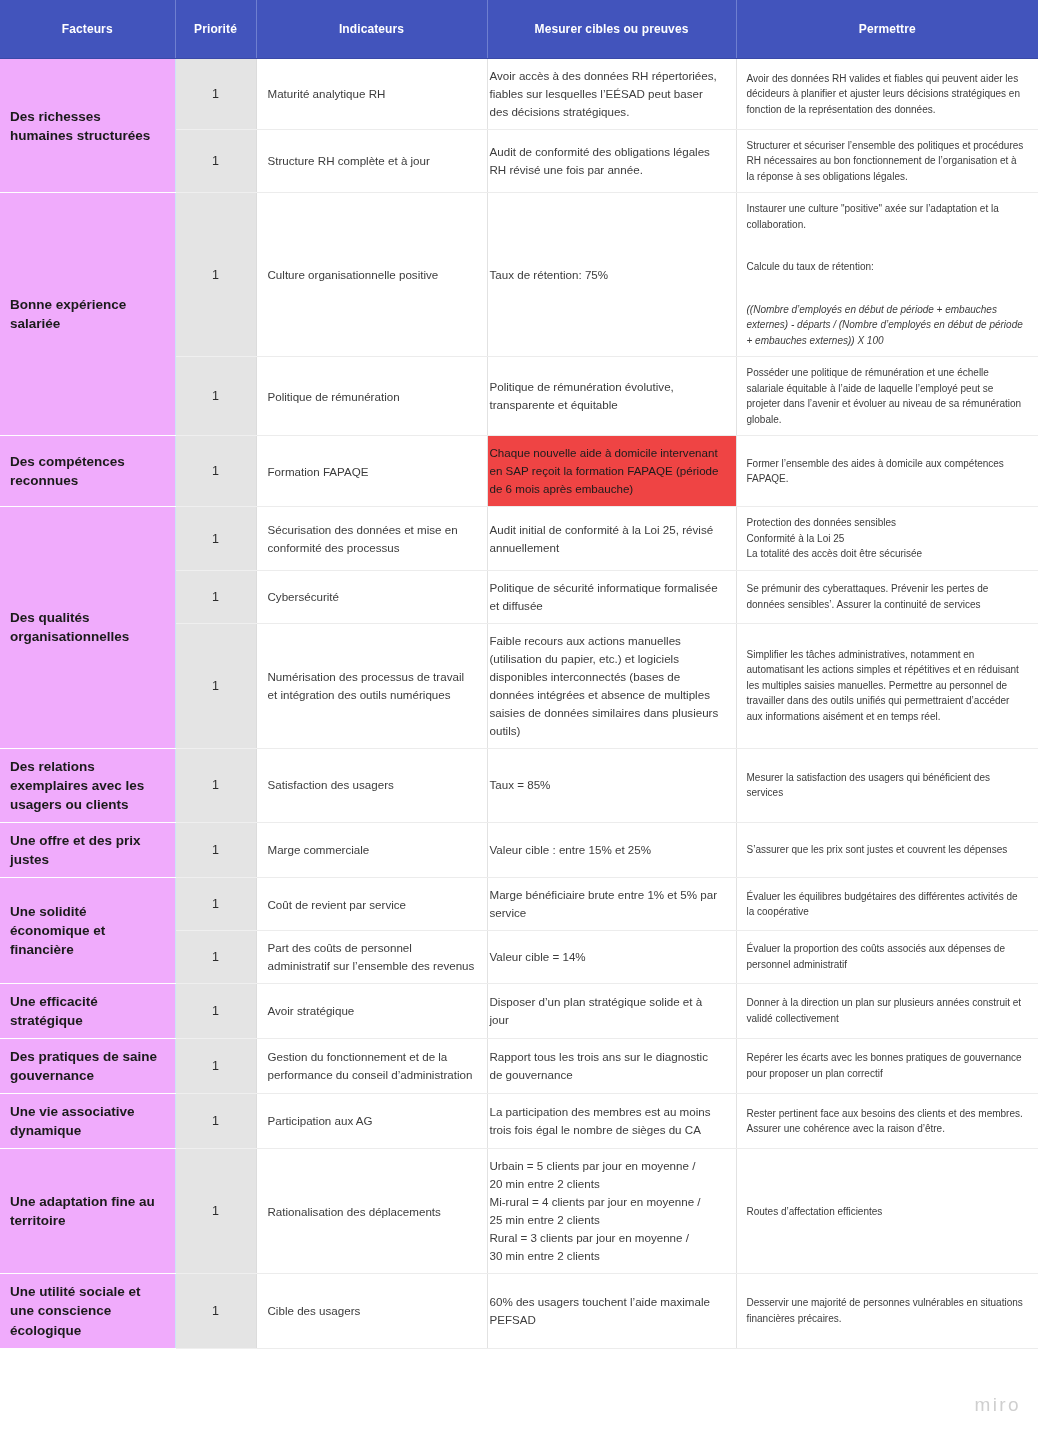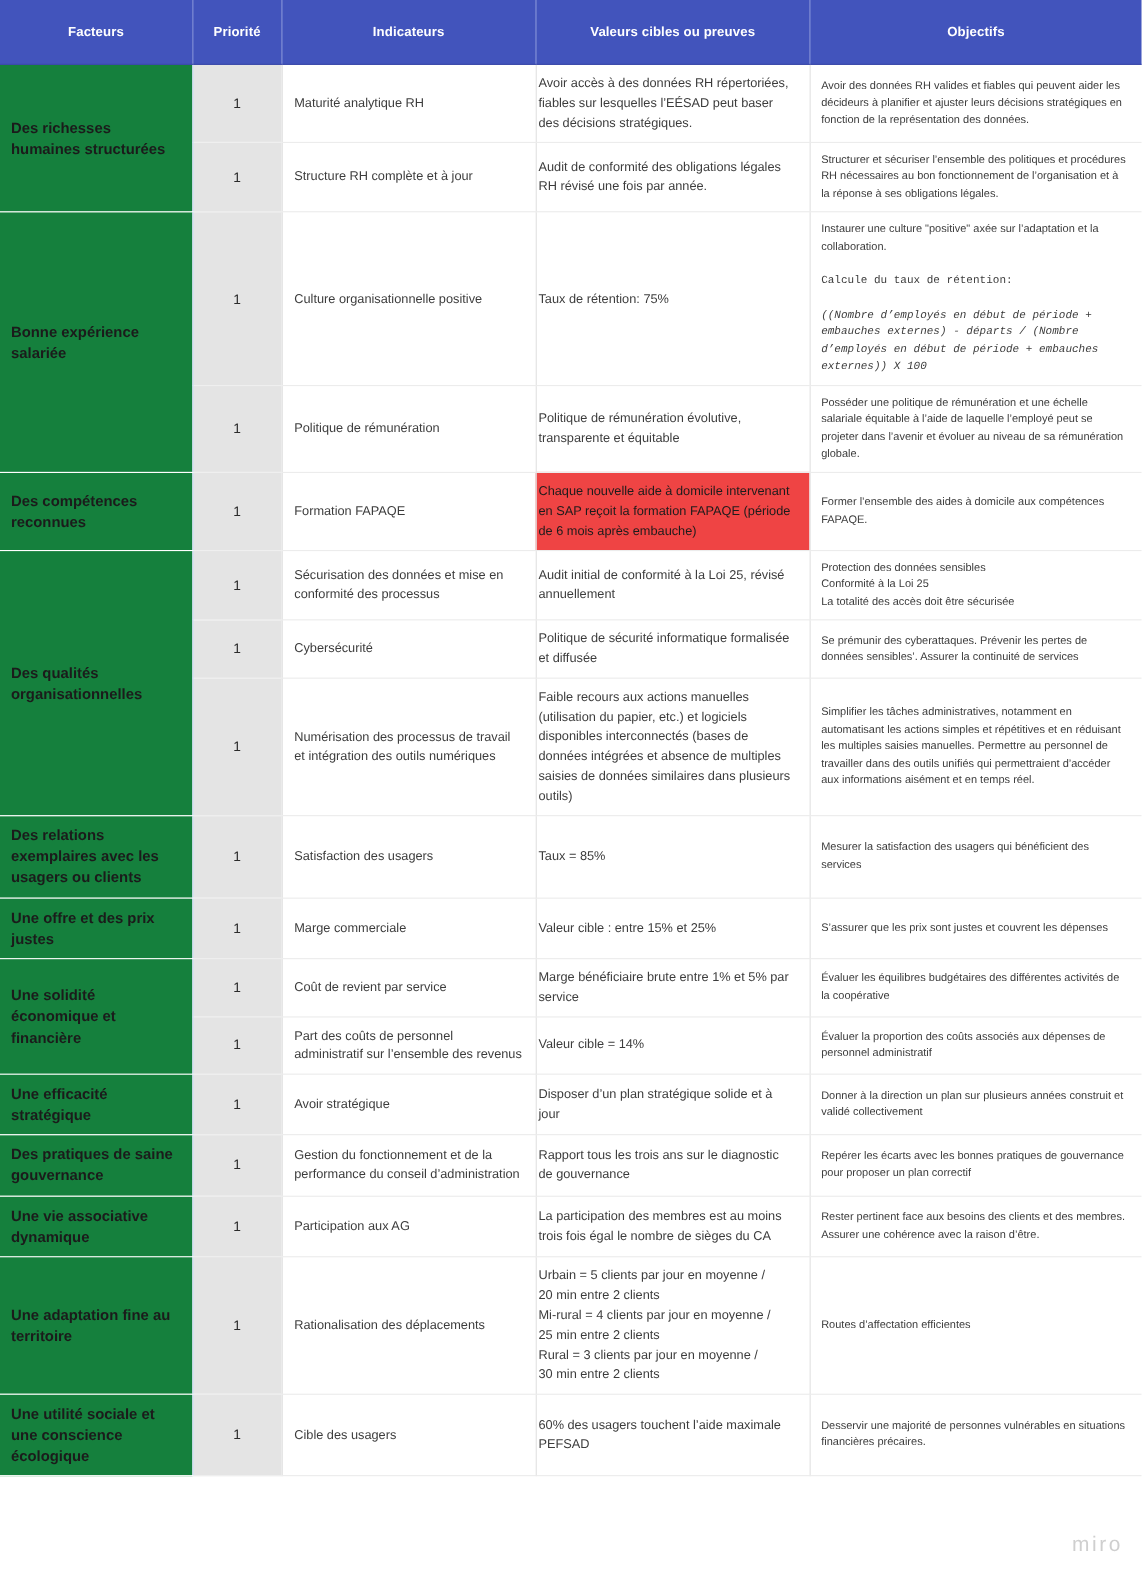--- a/index.html
+++ b/index.html
@@ -39,21 +39,21 @@
   
   tbody td{
     border-right:1px solid #e2e2e2;
     border-bottom:1px solid #ececec;
     vertical-align:middle;
     background:#ffffff;
   }
   tbody td:last-child{border-right:none;}
 
   td.factor{
-    background:#15803d;
+    background:#f0abfc;
     color:#1b1b1b;
     font-weight:bold;
     font-size:13.5px;
     line-height:1.42;
     padding:8px 10px;
     vertical-align:middle;
     border-right:1px solid #cfe0f8;
     border-bottom:1px solid #ffffff;
   }
   td.prio{
@@ -81,21 +81,21 @@
     color:#3c3c3c;
     font-size:10px;
     line-height:1.55;
     padding:8px 12px 8px 10px;
   }
   td.valu.redacted{
     background:#ef4444;
     color:#1c1c1c;
   }
   .para{margin:0;}
-  .para + .para{margin-top:16px;font-family:Liberation Mono, monospace;}
+  .para + .para{margin-top:27px;}
   .italic{font-style:italic;}
   .nl{display:block;}
 
   
   #watermark{
     position:absolute;
     right:17px;
     bottom:14px;
     font-size:19px;
     letter-spacing:2.4px;
@@ -114,22 +114,22 @@
         <col class="c-prio">
         <col class="c-indi">
         <col class="c-valu">
         <col class="c-obje">
     </colgroup>
     <thead>
       <tr>
         <th>Facteurs</th>
         <th>Priorité</th>
         <th>Indicateurs</th>
-        <th>Valeurs cibles ou preuves</th>
-        <th>Objectifs</th>
+        <th>Mesurer cibles ou preuves</th>
+        <th>Permettre</th>
       </tr>
     </thead>
     <tbody id="tbody">
         <tr>
           <td class="factor" rowspan="2">Des richesses humaines structurées</td>
           <td class="prio">1</td>
           <td class="indi">Maturité analytique RH</td>
           <td class="valu">Avoir accès à des données RH répertoriées, fiables sur lesquelles l’EÉSAD peut baser des décisions stratégiques.</td>
           <td class="obje">Avoir des données RH valides et fiables qui peuvent aider les décideurs à planifier et ajuster leurs décisions stratégiques en fonction de la représentation des données.</td>
         </tr>

